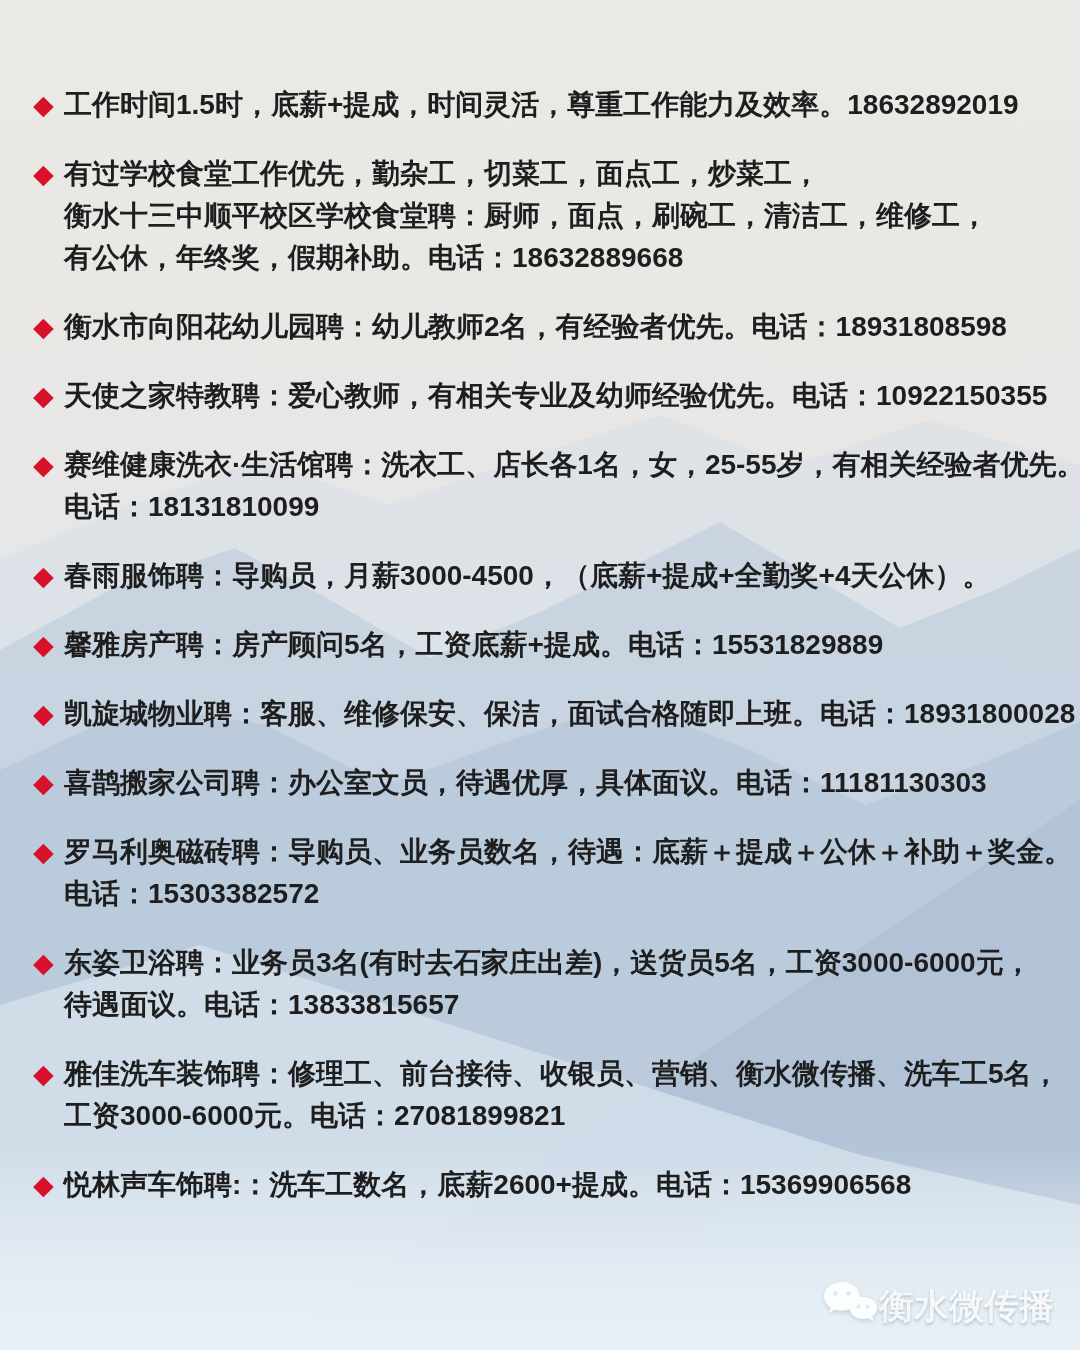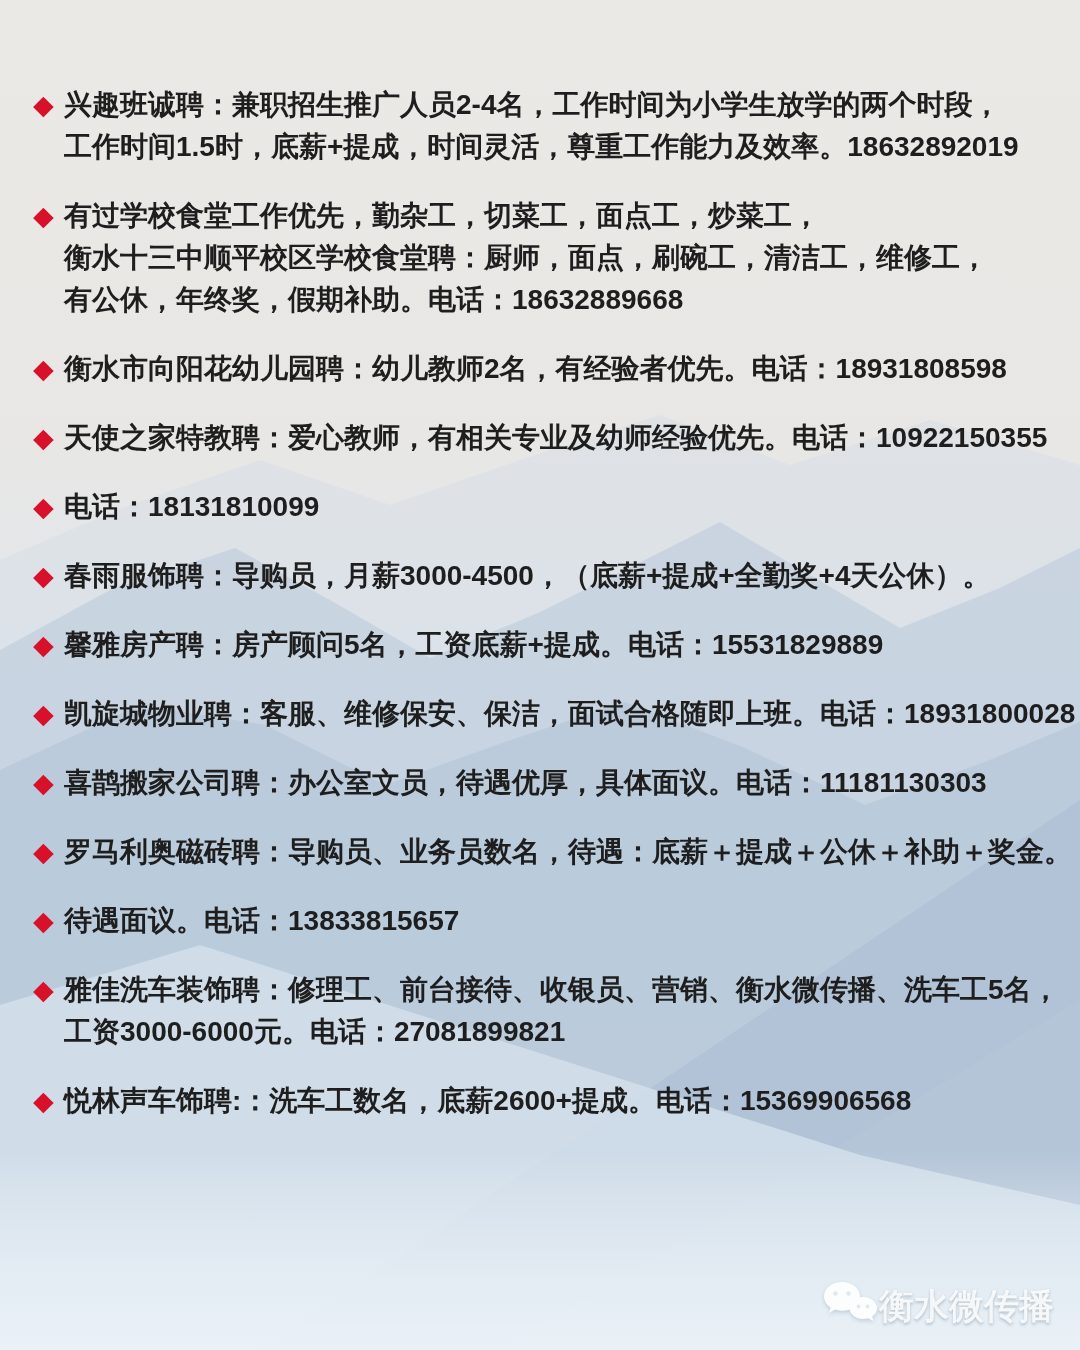--- a/index.html
+++ b/index.html
@@ -86,21 +86,20 @@
 
     <path d="M0,1005 L200,945 L420,1015 L640,1085 L860,1155 L1080,1205 L1080,1350 L0,1350 Z" fill="#d7e3ee" opacity="0.75"></path>
     <rect x="0" y="1150" width="1080" height="200" fill="url(#mist)"></rect>
   </svg>
 </div>
 
 <div class="content">
 
   <div class="listing">
     <span class="bullet">◆</span>
-    <div class="line">兴趣班诚聘：兼职招生推广人员2-4名，工作时间为小学生放学的两个时段，</div>
     <div class="line">工作时间1.5时，底薪+提成，时间灵活，尊重工作能力及效率。18632892019</div>
   </div>
 
   <div class="listing">
     <span class="bullet">◆</span>
     <div class="line">有过学校食堂工作优先，勤杂工，切菜工，面点工，炒菜工，</div>
     <div class="line">衡水十三中顺平校区学校食堂聘：厨师，面点，刷碗工，清洁工，维修工，</div>
     <div class="line">有公休，年终奖，假期补助。电话：18632889668</div>
   </div>
 
@@ -109,20 +108,21 @@
     <div class="line">衡水市向阳花幼儿园聘：幼儿教师2名，有经验者优先。电话：18931808598</div>
   </div>
 
   <div class="listing">
     <span class="bullet">◆</span>
     <div class="line">天使之家特教聘：爱心教师，有相关专业及幼师经验优先。电话：10922150355</div>
   </div>
 
   <div class="listing">
     <span class="bullet">◆</span>
+    <div class="line">赛维健康洗衣·生活馆聘：洗衣工、店长各1名，女，25-55岁，有相关经验者优先。</div>
     <div class="line">电话：18131810099</div>
   </div>
 
   <div class="listing">
     <span class="bullet">◆</span>
     <div class="line">春雨服饰聘：导购员，月薪3000-4500，（底薪+提成+全勤奖+4天公休）。</div>
   </div>
 
   <div class="listing">
     <span class="bullet">◆</span>
@@ -135,24 +135,26 @@
   </div>
 
   <div class="listing">
     <span class="bullet">◆</span>
     <div class="line">喜鹊搬家公司聘：办公室文员，待遇优厚，具体面议。电话：11181130303</div>
   </div>
 
   <div class="listing">
     <span class="bullet">◆</span>
     <div class="line">罗马利奥磁砖聘：导购员、业务员数名，待遇：底薪＋提成＋公休＋补助＋奖金。</div>
+    <div class="line">电话：15303382572</div>
   </div>
 
   <div class="listing">
     <span class="bullet">◆</span>
+    <div class="line">东姿卫浴聘：业务员3名(有时去石家庄出差)，送货员5名，工资3000-6000元，</div>
     <div class="line">待遇面议。电话：13833815657</div>
   </div>
 
   <div class="listing">
     <span class="bullet">◆</span>
     <div class="line">雅佳洗车装饰聘：修理工、前台接待、收银员、营销、衡水微传播、洗车工5名，</div>
     <div class="line">工资3000-6000元。电话：27081899821</div>
   </div>
 
   <div class="listing">

